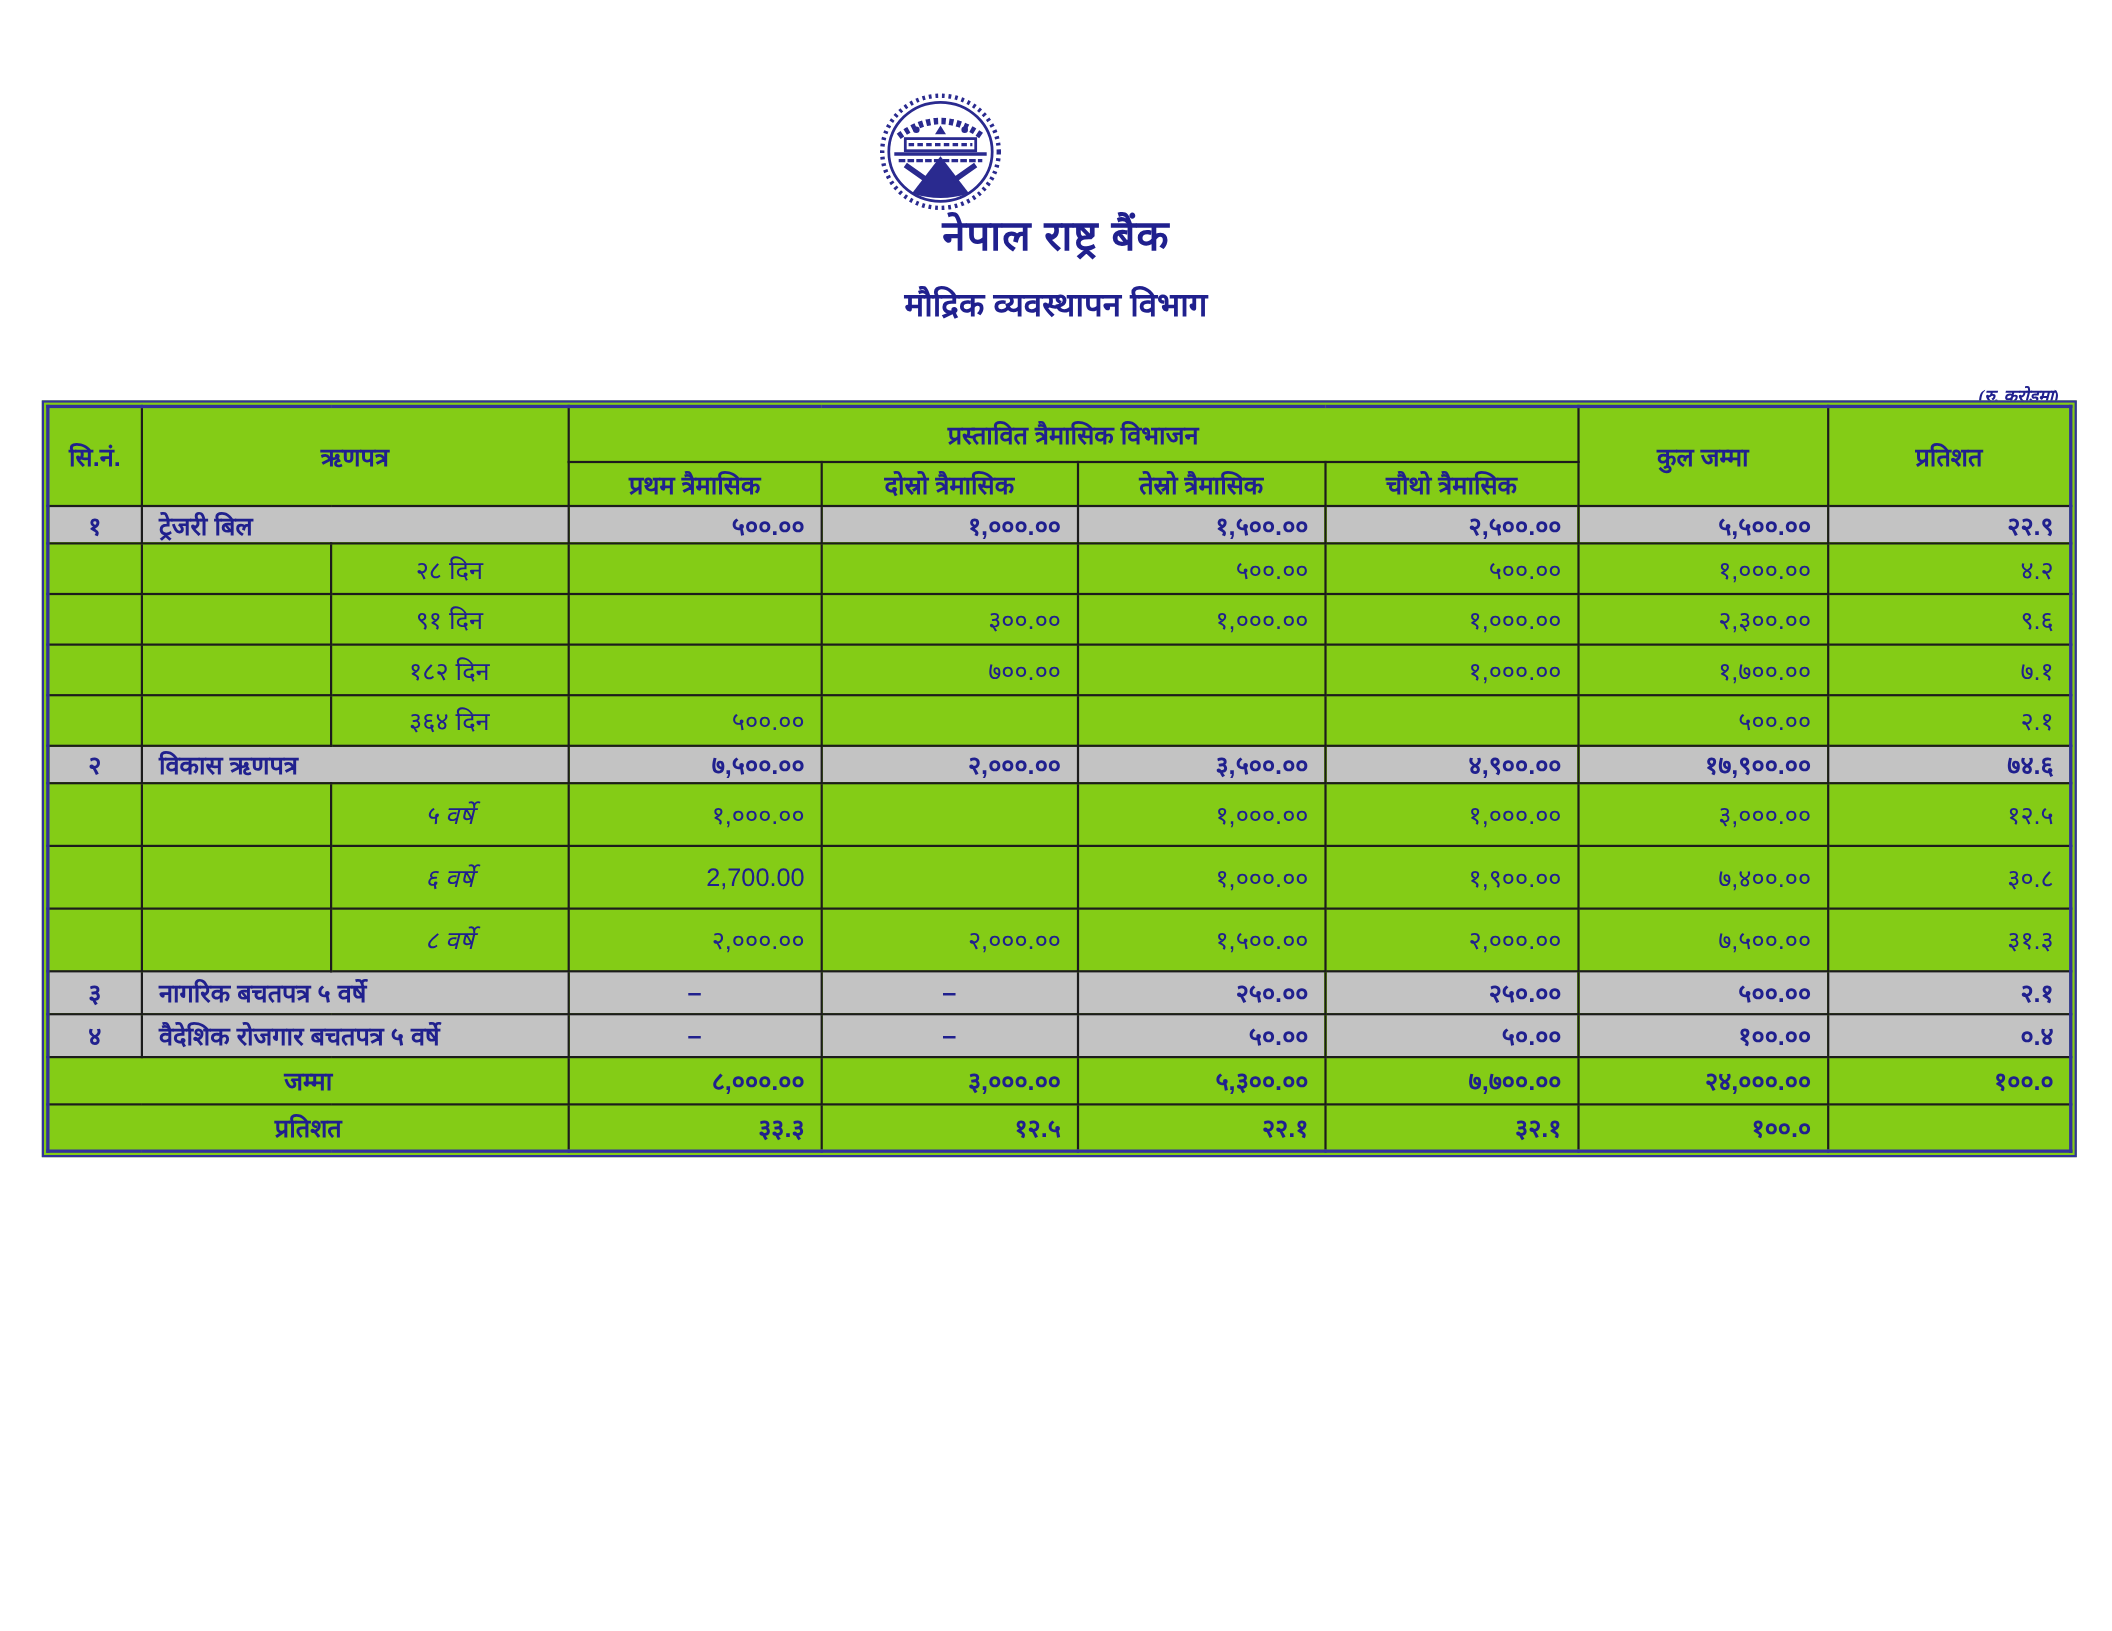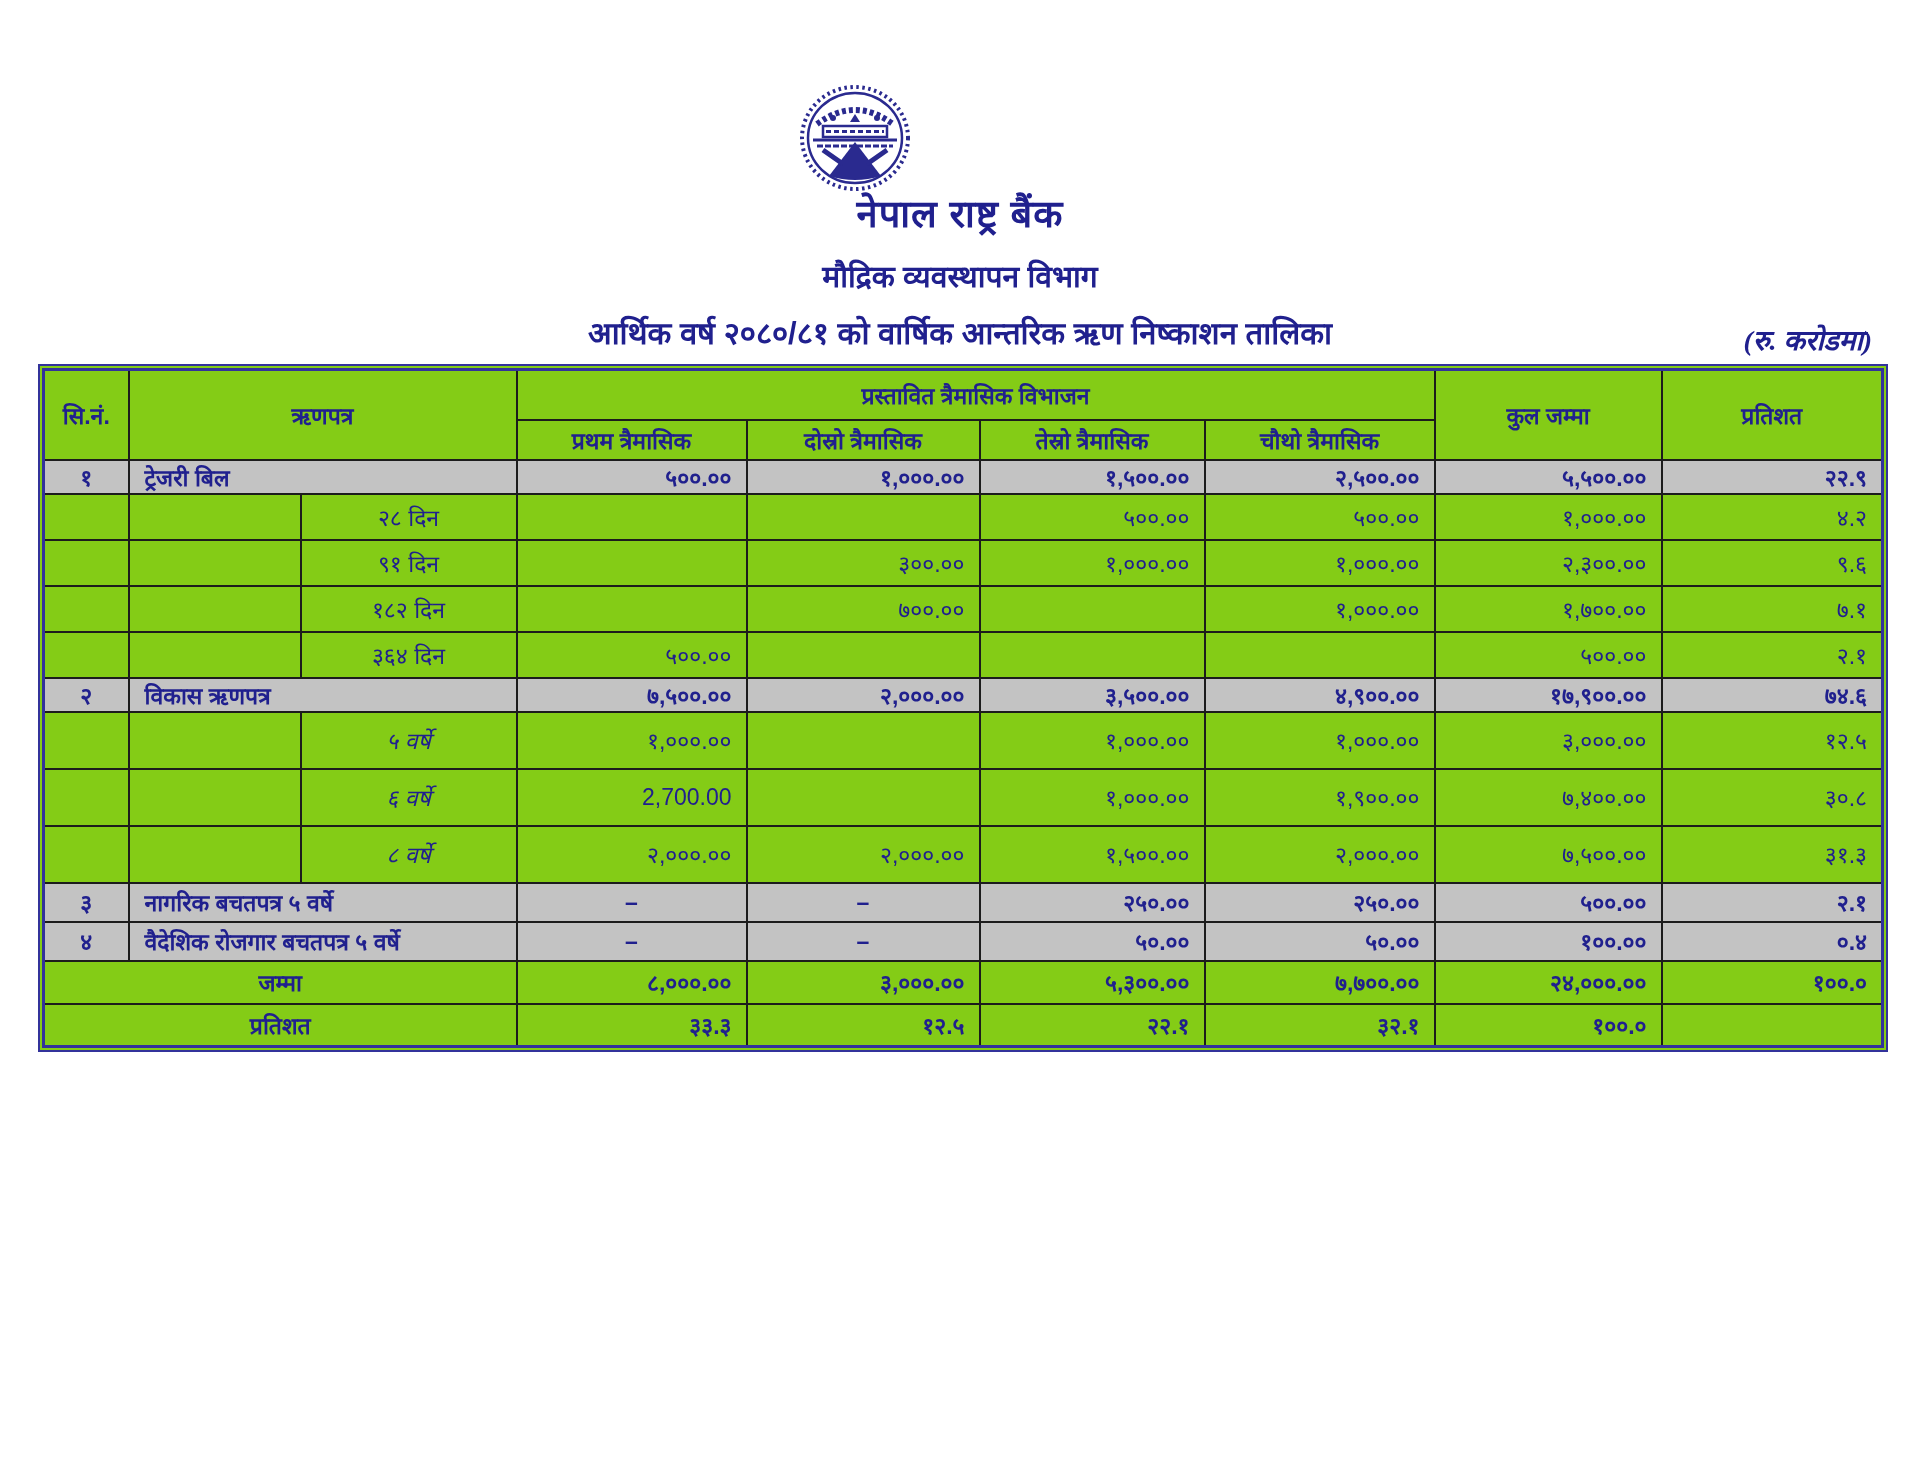--- a/index.html
+++ b/index.html
@@ -12,23 +12,23 @@
     color:#20208e;
     overflow:hidden;
   }
   
   .logo-wrap { position:absolute; left:799px; top:84px; width:112px; height:108px; }
   .titles { position:absolute; left:0; top:186px; width:1920px; text-align:center; }
   .org-name  { font-size:38px; font-weight:600; letter-spacing:1px; }
   .dept-name { font-size:30px; font-weight:600; margin-top:17px; }
   .doc-title { font-size:31px; font-weight:700; margin-top:15px; }
   .unit-note {
-    position:absolute; right:48px; top:320px;
+    position:absolute; right:48px; top:348px;
     font-family:"Liberation Serif","DejaVu Serif",serif;
-    font-style:italic; font-weight:700; font-size:28px;
+    font-style:italic; font-weight:700; font-size:16px;
   }
   
   .table-wrap {
     position:absolute; left:38px; top:364px;
     border:2px solid #32329b; padding:2px; background:#84cc16;
   }
   table.issuance {
     border-collapse:collapse;
     border:3px solid #32329b;
     table-layout:fixed;
@@ -77,21 +77,20 @@
       <path d="M24,66 L44,80 M88,66 L68,80" stroke="#2a2a8f" stroke-width="5"></path>
       <path d="M56,30 l-5,8 h10 Z" fill="#2a2a8f"></path>
       <circle cx="34" cy="34" r="3" fill="#2a2a8f"></circle>
       <circle cx="78" cy="34" r="3" fill="#2a2a8f"></circle>
     </svg>
   </div>
 
   <div class="titles">
     <div class="org-name">नेपाल राष्ट्र बैंक</div>
     <div class="dept-name">मौद्रिक व्यवस्थापन विभाग</div>
-    <div class="doc-title">आर्थिक वर्ष २०८०/८१ को वार्षिक आन्तरिक ऋण निष्काशन तालिका</div>
   </div>
 
   <div class="unit-note">(रु. करोडमा)</div>
 
   <div class="table-wrap">
     <table class="issuance">
       <colgroup>
         <col style="width:85px">
           <col style="width:172px">
           <col style="width:216px">

